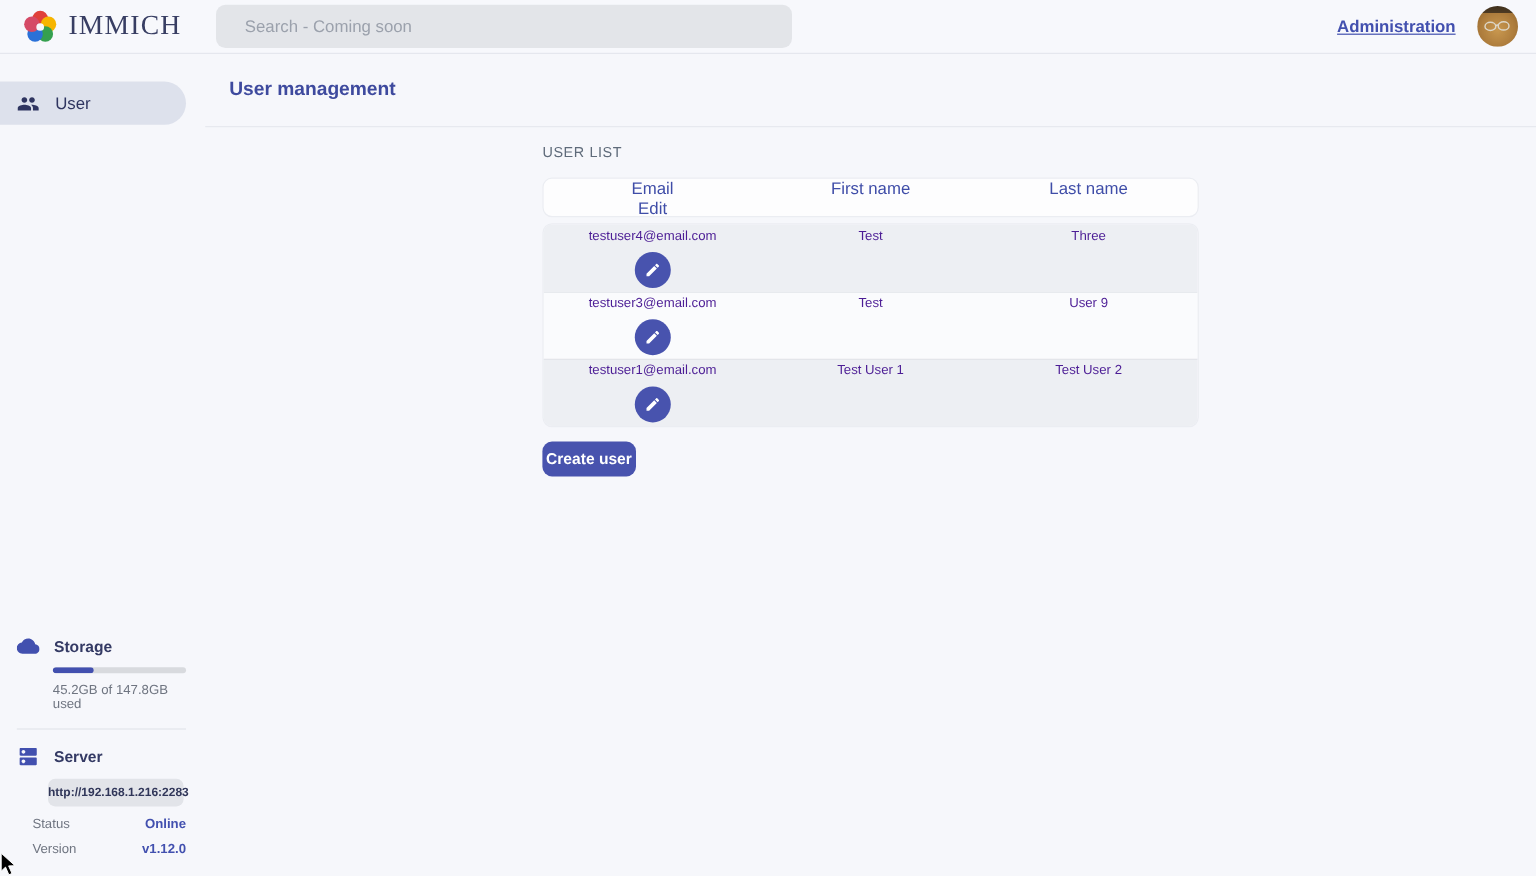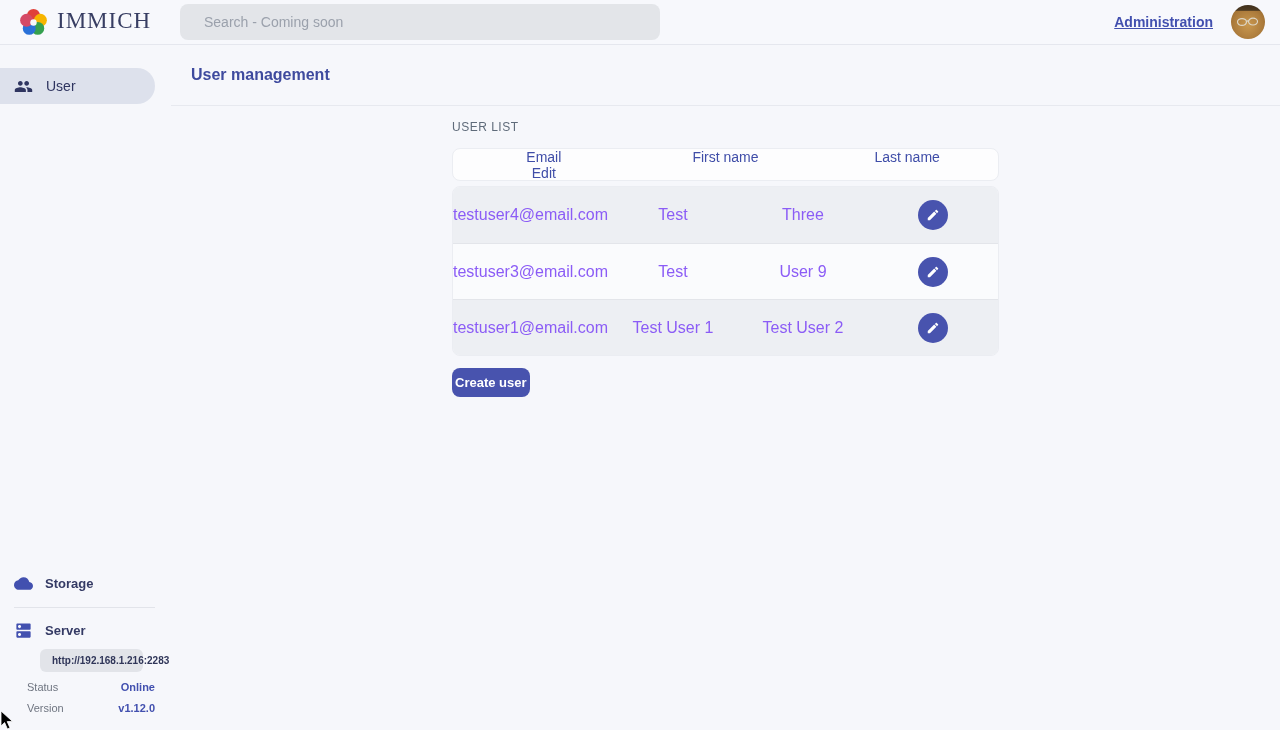--- a/index.html
+++ b/index.html
@@ -74,23 +74,23 @@
   .sb-title { font-size: 13px; font-weight: 700; color: #343a64; }
   .sb-body { margin-left: 30px; }
   .progress-track {
     margin-top: 8px; height: 5px; border-radius: 3px;
     background: #d8dade; overflow: hidden; width: 111px;
   }
   .progress-fill { height: 100%; background: #4250af; border-radius: 3px; }
   .usage-text { margin-top: 8px; font-size: 11px; color: #6f7581; }
   .sb-divider { border: none; border-top: 1px solid #e2e4ea; margin: 14px 0 13px 0; }
   .url-pill {
-    display: block; margin: 9px 0 4px 26px; width: 103px;
+    display: block; margin: 9px 0 4px 26px; width: 113px;
     background: #e2e4e9; border-radius: 6px;
-    padding: 6px 12px; text-align: center;
+    padding: 6px 0; text-align: center;
     font-size: 10px; font-weight: 700; color: #303659;
   }
   .kv-row {
     display: flex; justify-content: space-between;
     margin-left: 13px; margin-top: 9px; font-size: 11px;
   }
   .kv-label { color: #6f7581; }
   .kv-value { color: #4250af; font-weight: 700; }
 
   
@@ -113,23 +113,23 @@
     display: grid; grid-template-columns: repeat(3, 1fr);
     align-items: center; text-align: center;
     font-size: 14px; font-weight: 500; color: #3f4da8;
   }
   .table-body {
     margin-top: 5px; border: 1px solid #ebedf2; border-radius: 8px;
     overflow: hidden;
   }
   .table-row {
     height: 56px;
-    display: grid; grid-template-columns: repeat(4, 1fr);
+    display: grid; grid-template-columns: repeat(3, 1fr);
     align-items: center; text-align: center;
-    font-size: 16px; color: #8b5cf6;
+    font-size: 11px; color: #4c1d95;
   }
   .table-row + .table-row { border-top: 1px solid #e3e5ea; }
   .table-row:nth-child(odd) { background: #edeff3; }
   .table-row:nth-child(even) { background: #fafbfd; }
   .edit-btn {
     width: 30px; height: 30px; border-radius: 50%;
     background: #4853ae; border: none; cursor: pointer;
     display: flex; align-items: center; justify-content: center;
     margin: 0 auto;
   }
@@ -179,20 +179,26 @@
       </svg>
       <span>User</span>
     </div>
 
     <div class="sidebar-bottom">
       <div class="sb-title-row">
         <svg width="19" height="19" viewBox="0 0 24 24" fill="#4250af">
           <path d="M19.35 10.04C18.67 6.59 15.64 4 12 4 9.11 4 6.6 5.64 5.35 8.04 2.34 8.36 0 10.91 0 14c0 3.31 2.69 6 6 6h13c2.76 0 5-2.24 5-5 0-2.64-2.05-4.78-4.65-4.96z"></path>
         </svg>
         <span class="sb-title">Storage</span>
+      </div>
+      <div class="sb-body">
+        <div class="progress-track">
+          <div class="progress-fill" style="width: 30.6%;"></div>
+        </div>
+        <div class="usage-text">45.2GB of 147.8GB used</div>
       </div>
 
       <hr class="sb-divider">
 
       <div class="sb-title-row">
         <svg width="19" height="19" viewBox="0 0 24 24" fill="#4250af">
           <path d="M20 13H4c-.55 0-1 .45-1 1v6c0 .55.45 1 1 1h16c.55 0 1-.45 1-1v-6c0-.55-.45-1-1-1zM7 19c-1.1 0-2-.9-2-2s.9-2 2-2 2 .9 2 2-.9 2-2 2zM20 3H4c-.55 0-1 .45-1 1v6c0 .55.45 1 1 1h16c.55 0 1-.45 1-1V4c0-.55-.45-1-1-1zM7 9c-1.1 0-2-.9-2-2s.9-2 2-2 2 .9 2 2-.9 2-2 2z"></path>
         </svg>
         <span class="sb-title">Server</span>
       </div>

